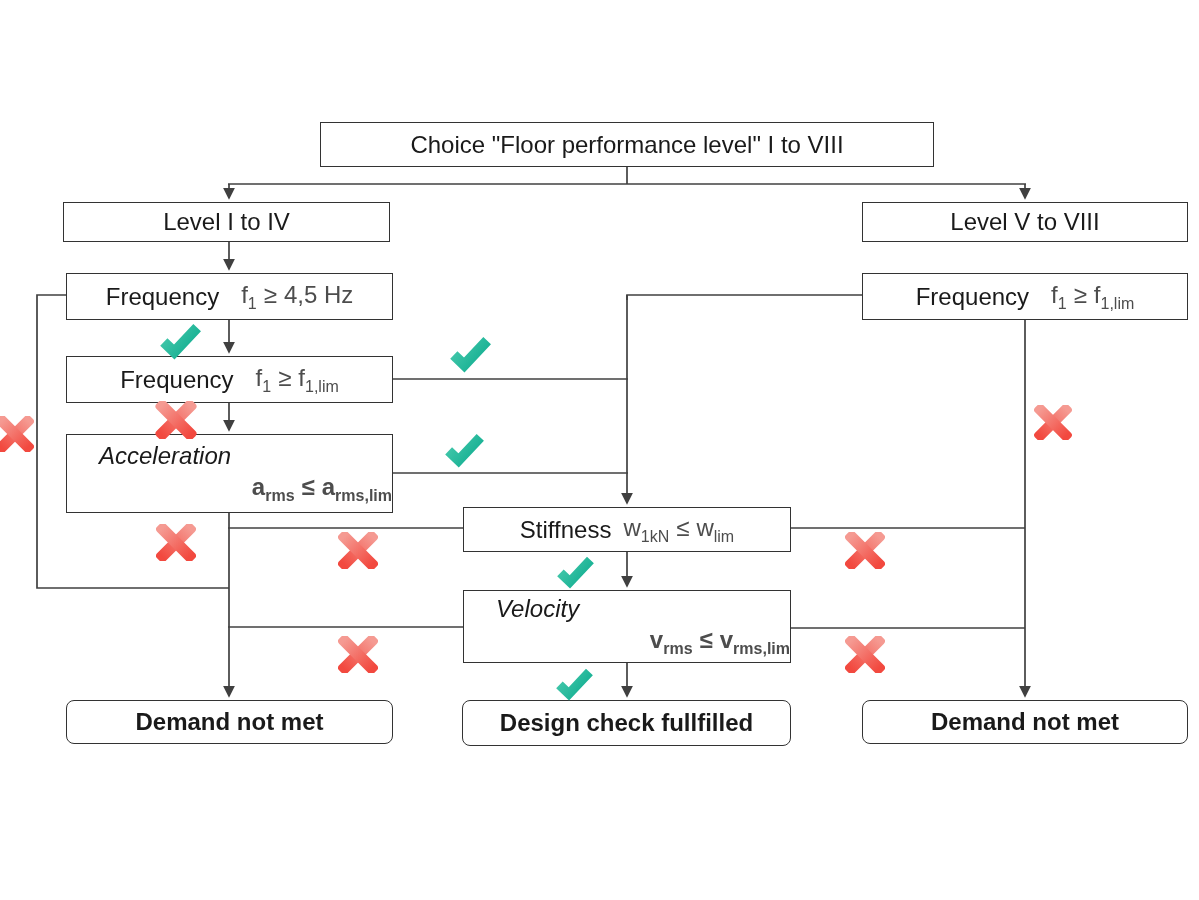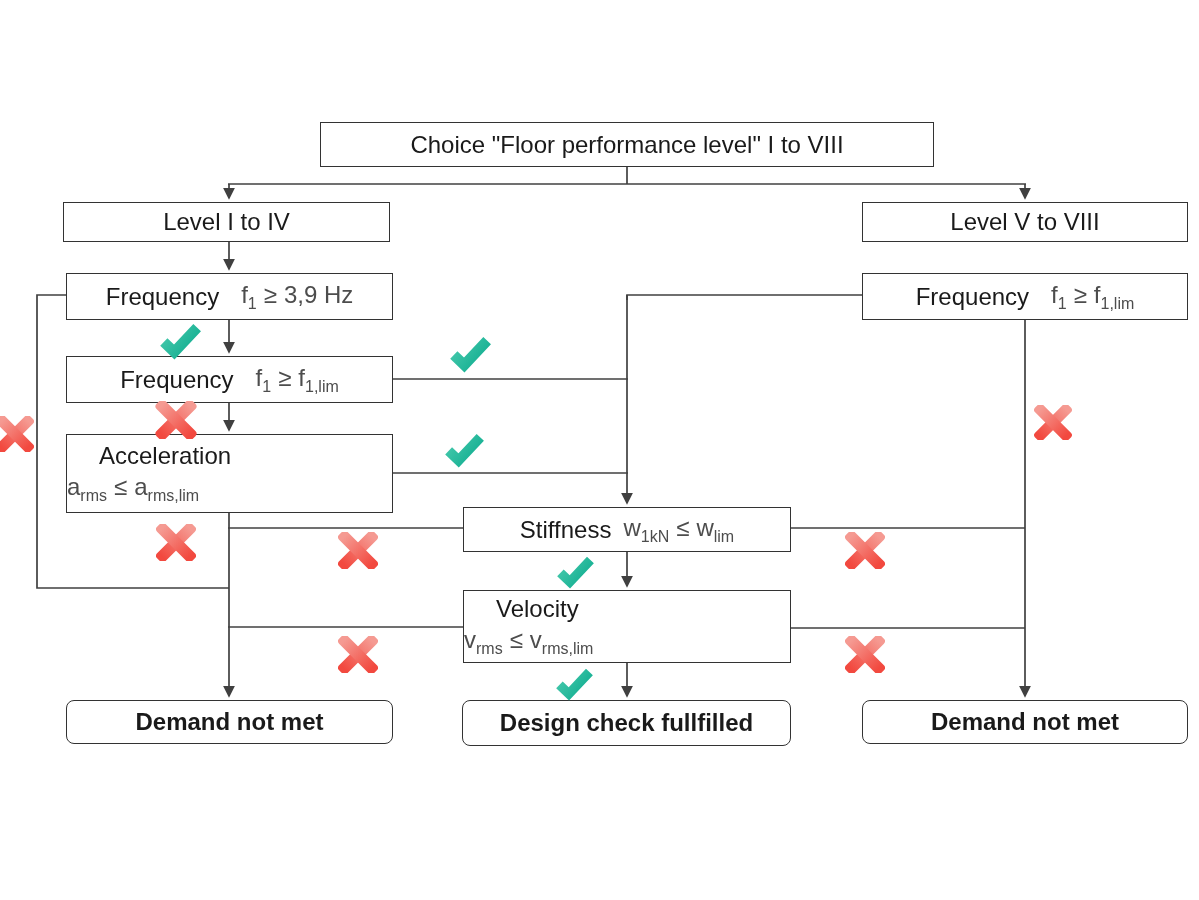--- a/index.html
+++ b/index.html
@@ -18,22 +18,22 @@
     position:absolute;box-sizing:border-box;
     background:#fff;border:1.7px solid var(--box-border,#333);
     display:flex;align-items:center;justify-content:center;
     font-size:24px;color:var(--text,#1a1a1a);white-space:nowrap;
   }
   .box .lbl{color:var(--text,#1a1a1a);}
   .formula{color:var(--formula,#4d4d4d);}
   .formula .op{margin:0 7px;}
   .formula .sub{font-size:16px;vertical-align:-6px;}
   .two-line{flex-direction:column;align-items:stretch;justify-content:center;}
-  .two-line .lbl{padding-left:32px;margin-bottom:3px;}
-  .two-line .formula{text-align:left;}
+  .two-line .lbl{padding-left:32px;margin-bottom:3px;font-style:italic;}
+  .two-line .formula{text-align:right;font-weight:bold;}
   .gap22{margin-left:22px;}
   .gap12{margin-left:12px;}
   .result{font-weight:bold;border-radius:8px;}
   
   .b-choice        {left:320px;top:122px;width:614px;height:45px;}
   .b-level-left    {left:63px; top:202px;width:327px;height:40px;}
   .b-freq45        {left:66px; top:273px;width:327px;height:47px;}
   .b-freqlim-left  {left:66px; top:356px;width:327px;height:47px;}
   .b-accel         {left:66px; top:434px;width:327px;height:79px;}
   .b-stiffness     {left:463px;top:507px;width:328px;height:45px;}
@@ -110,21 +110,21 @@
   <div class="box b-choice">
     <span class="lbl">Choice "Floor performance level" I to VIII</span>
   </div>
 
   <div class="box b-level-left">
     <span class="lbl">Level I to IV</span>
   </div>
 
   <div class="box b-freq45">
     <span class="lbl">Frequency</span>
-    <span class="formula gap22"><span>f</span><span class="sub">1</span><span class="op">≥</span><span>3,9 Hz</span><span class="sub"></span></span>
+    <span class="formula gap22"><span>f</span><span class="sub">1</span><span class="op">≥</span><span>4,5 Hz</span><span class="sub"></span></span>
   </div>
 
   <div class="box b-freqlim-left">
     <span class="lbl">Frequency</span>
     <span class="formula gap22"><span>f</span><span class="sub">1</span><span class="op">≥</span><span>f</span><span class="sub">1,lim</span></span>
   </div>
 
   <div class="box b-accel two-line">
     <span class="lbl">Acceleration</span>
     <span class="formula"><span>a</span><span class="sub">rms</span><span class="op">≤</span><span>a</span><span class="sub">rms,lim</span></span>

